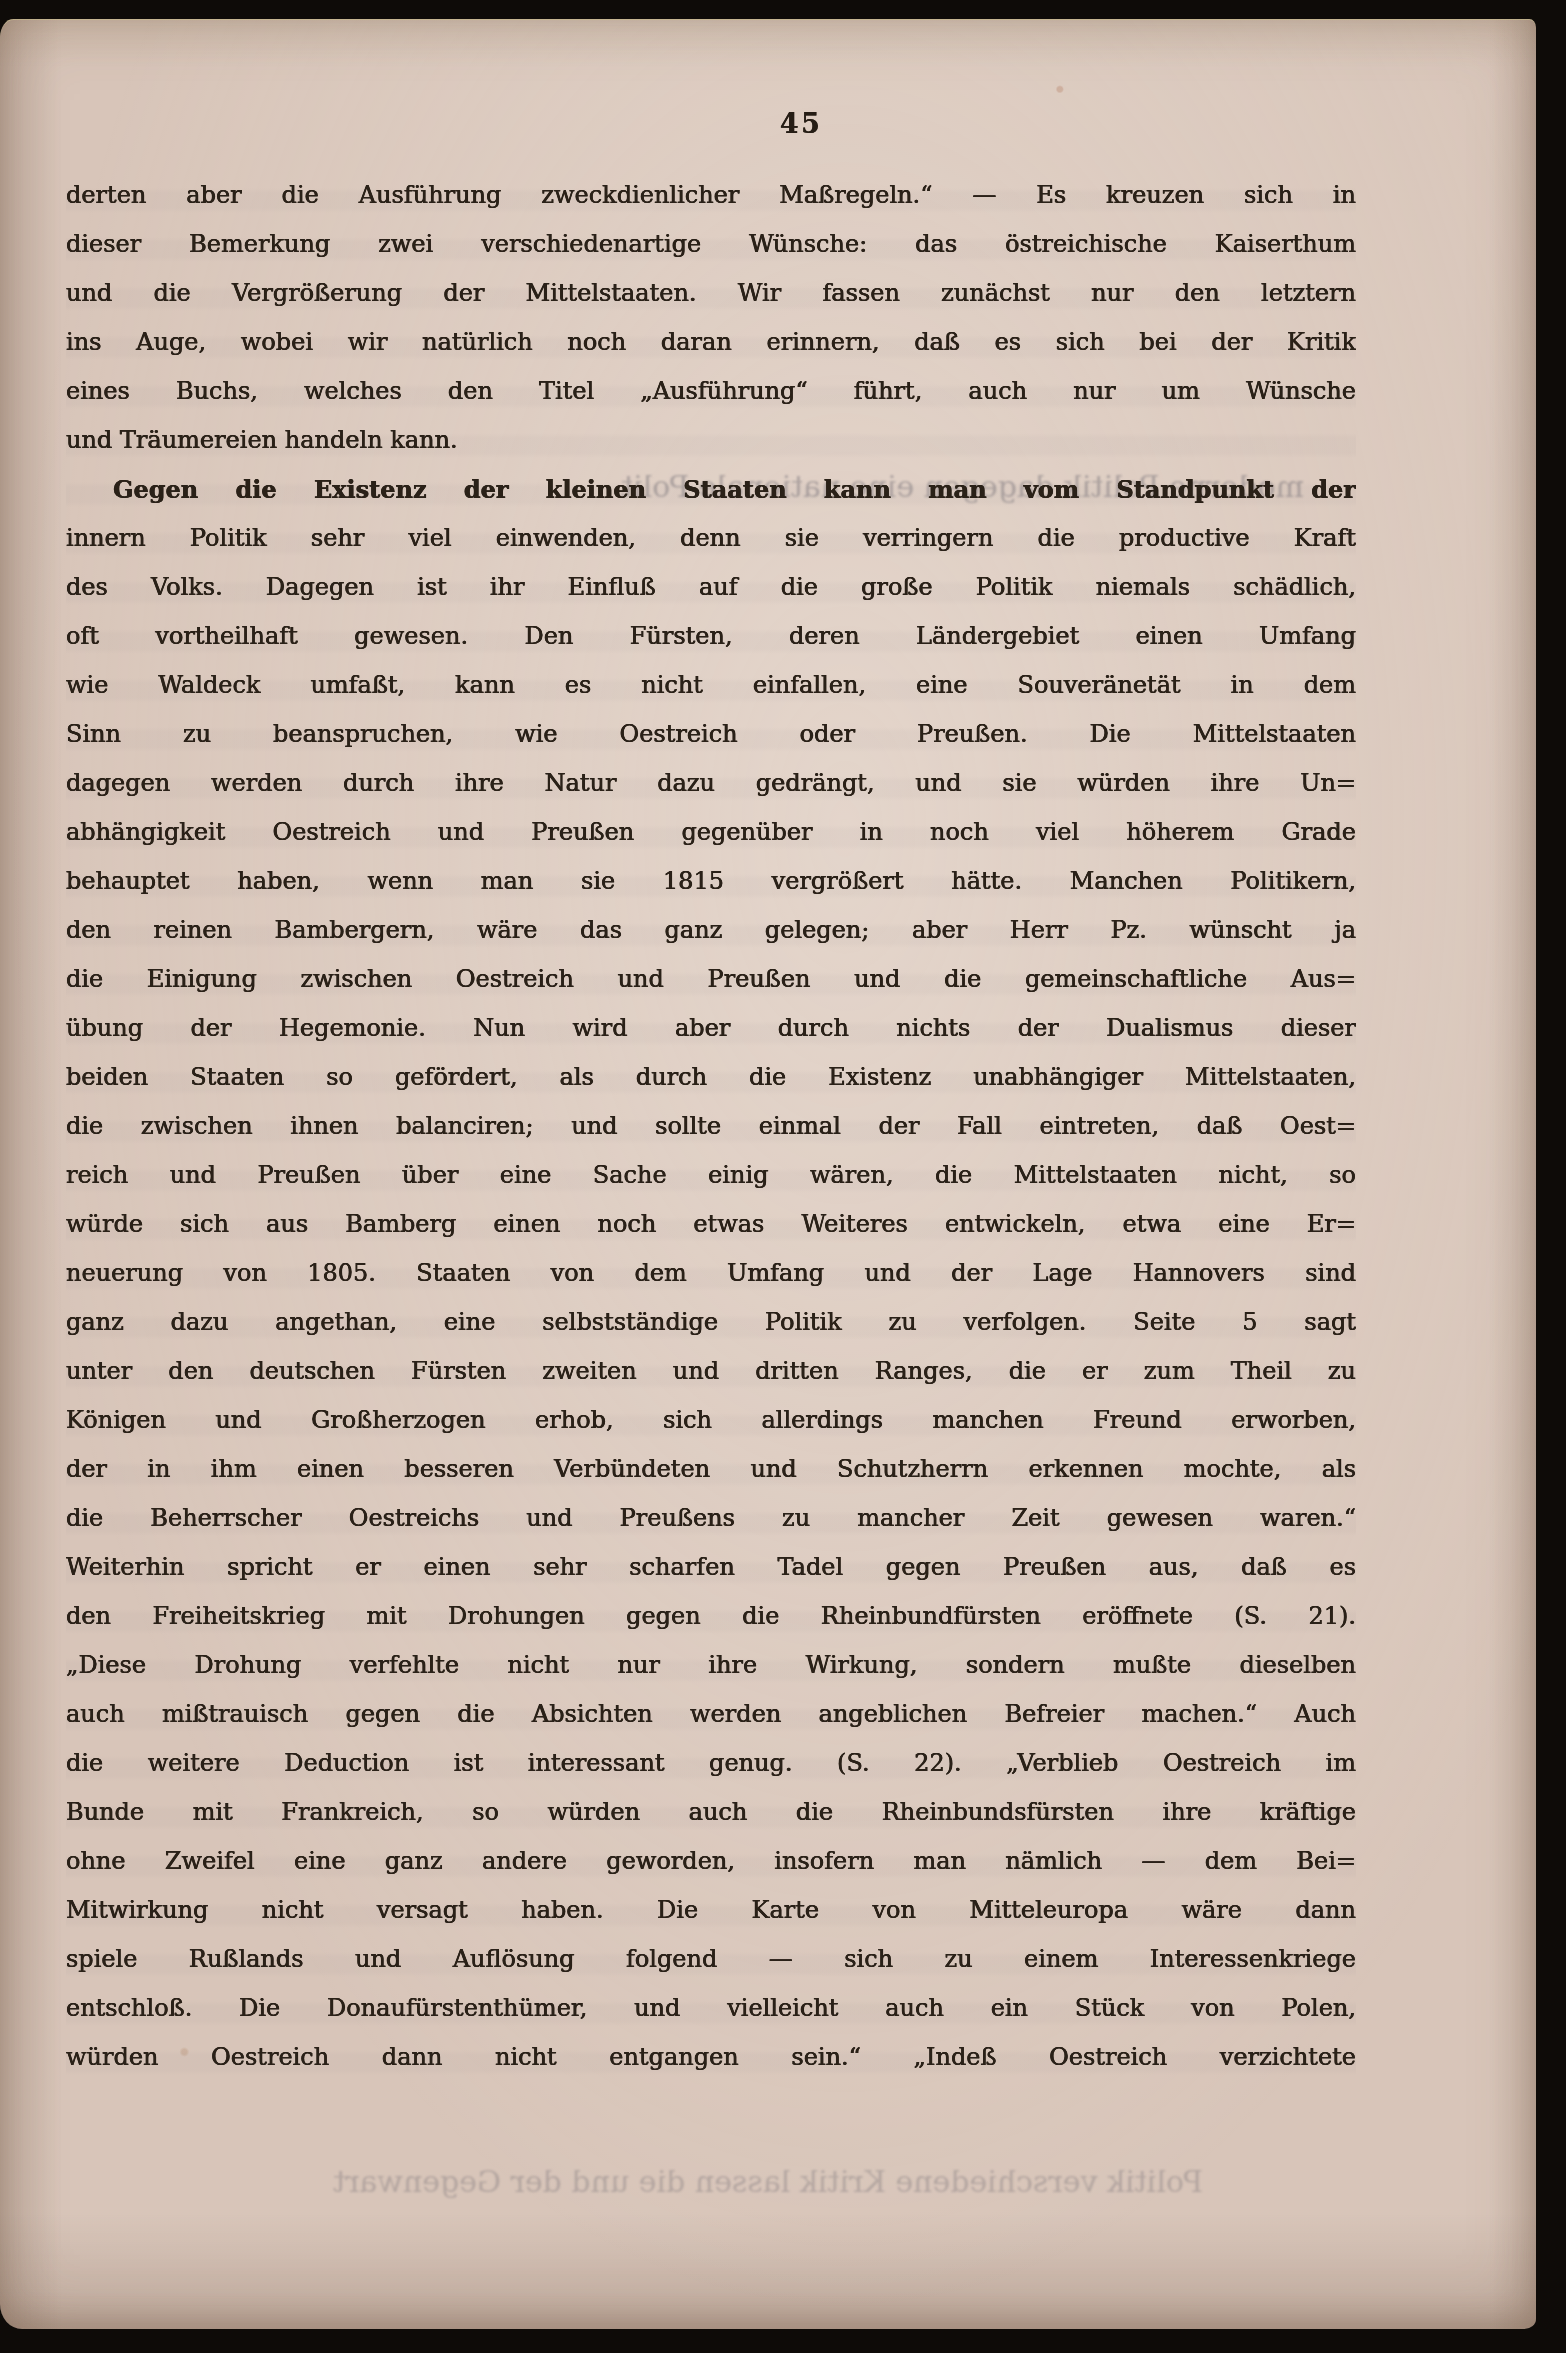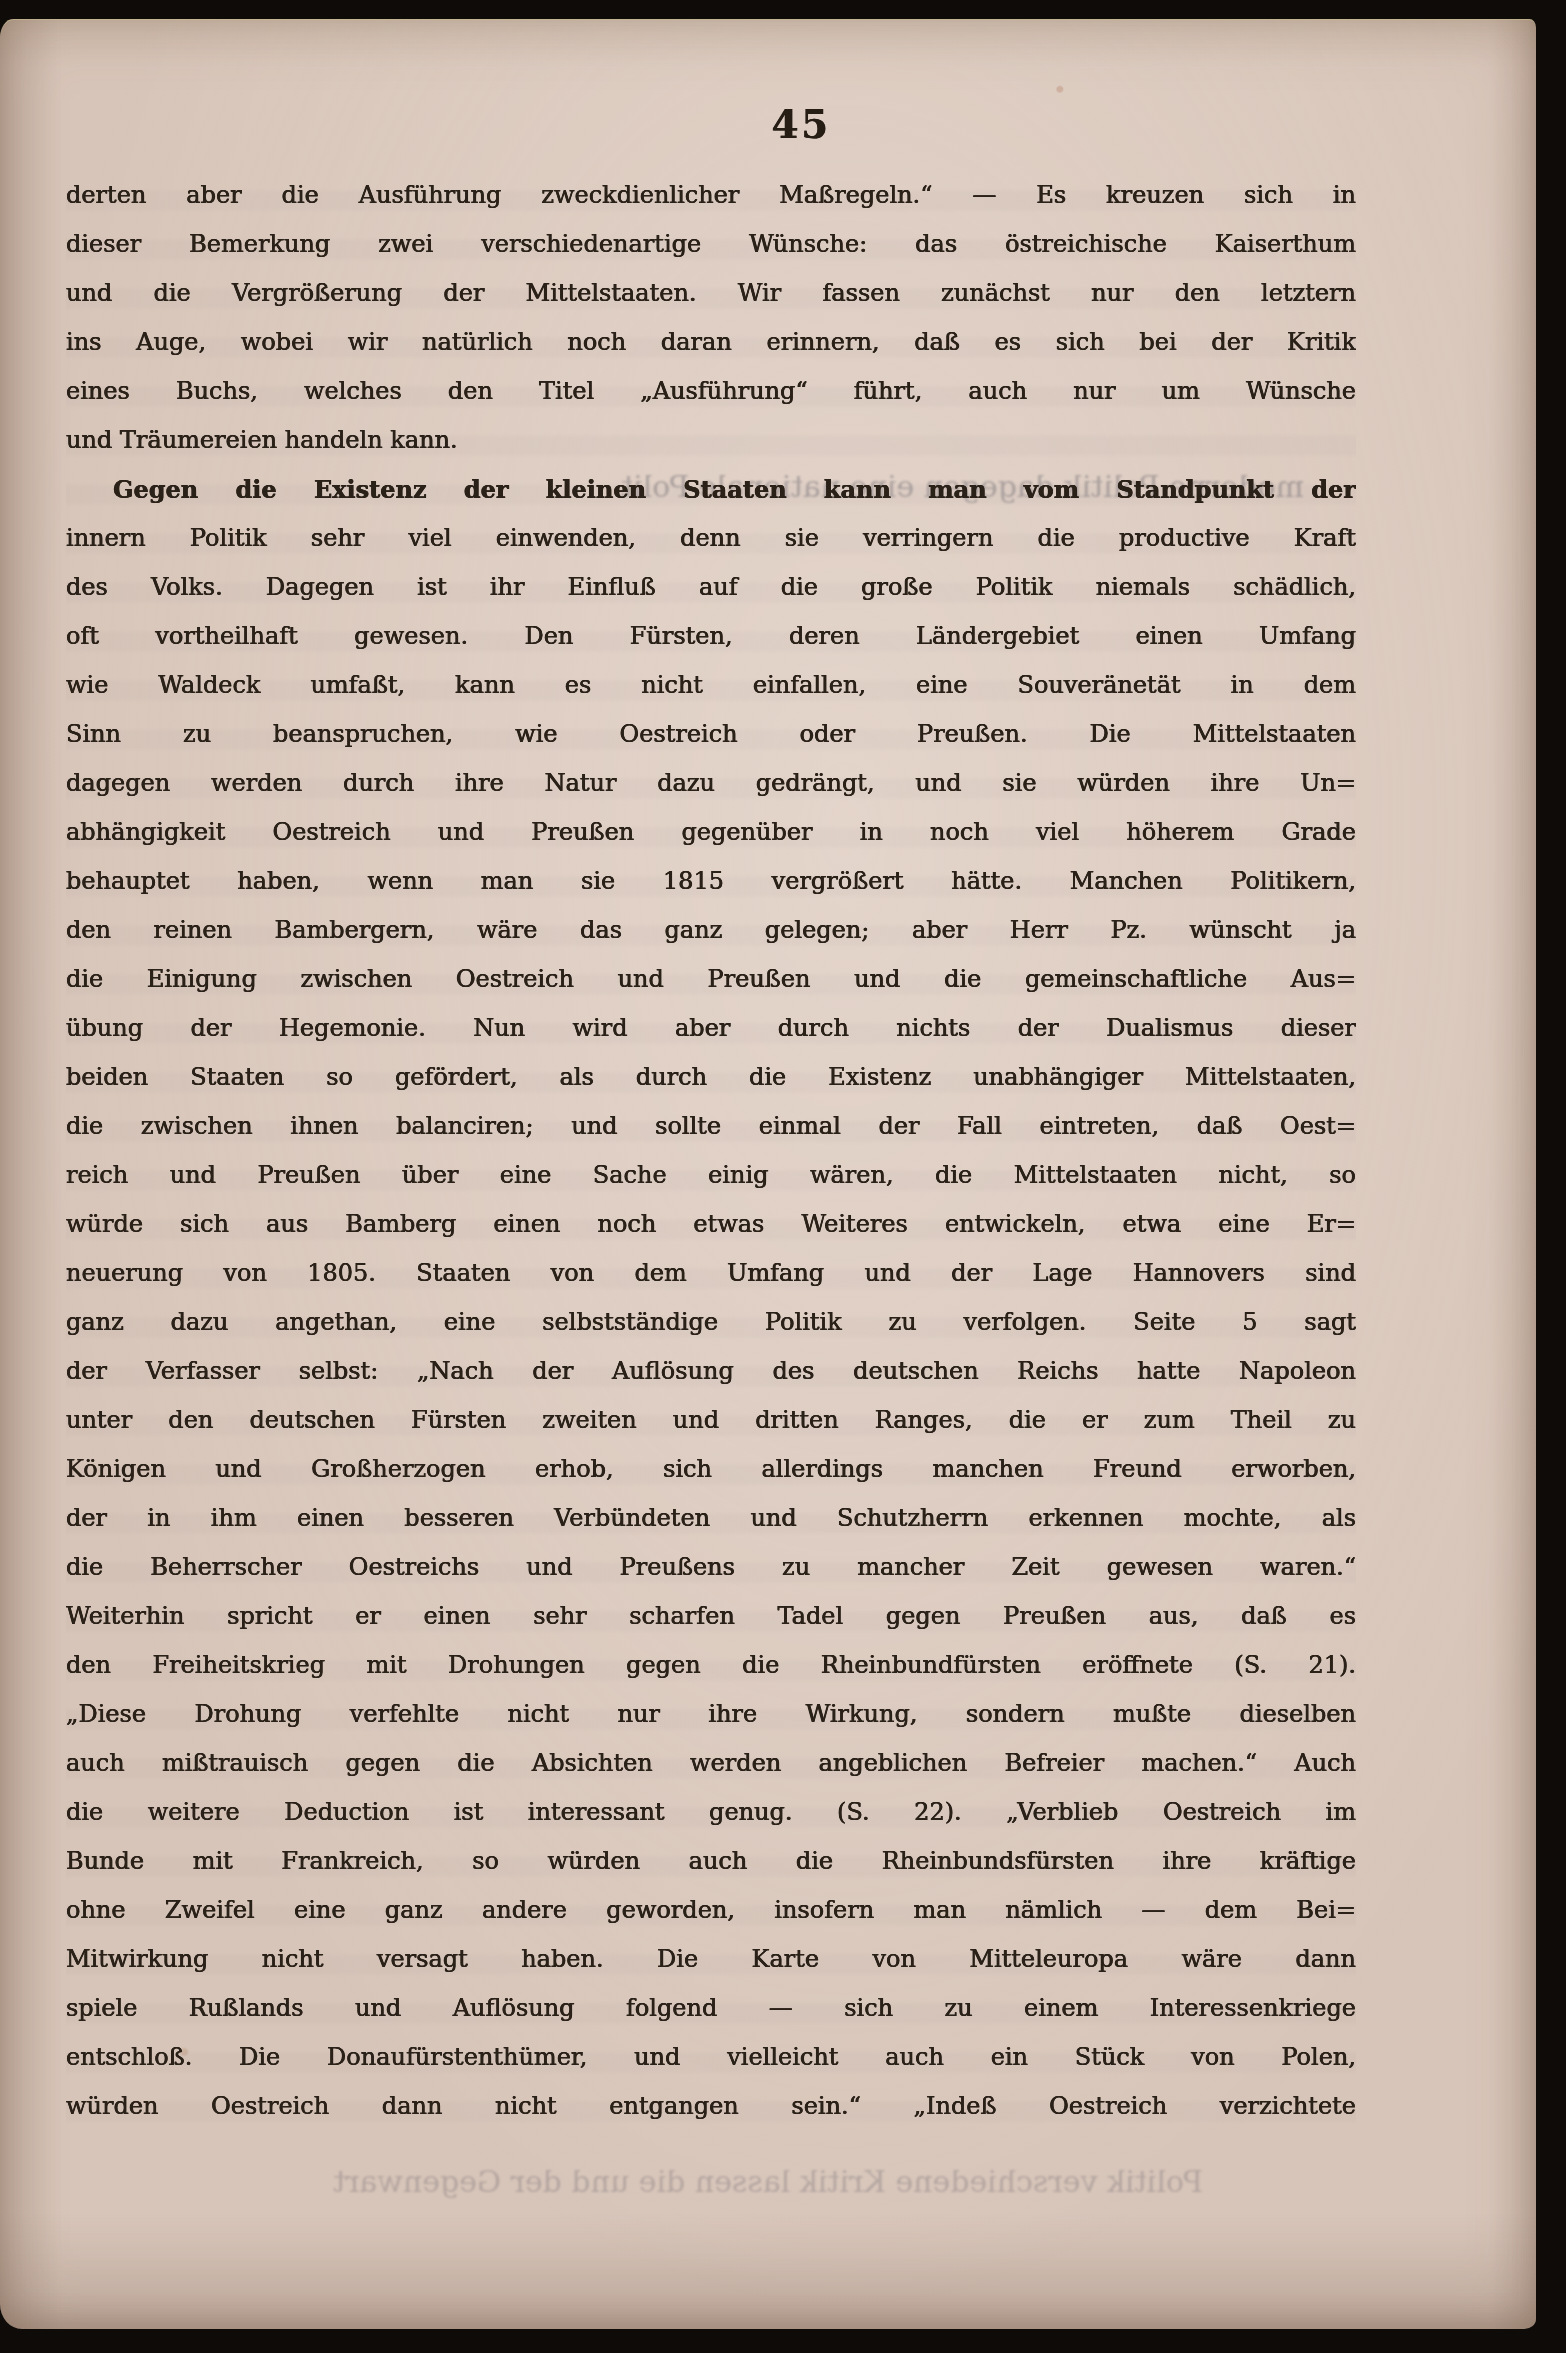--- a/index.html
+++ b/index.html
@@ -27,21 +27,21 @@
     border-radius: 13.5px 6.7px 11.8px 22px / 18.5px 8.4px 10px 25px;
     border-top: 1.7px solid rgba(205,195,130,0.45);
     box-shadow: inset 0 0 67px rgba(120,90,65,0.25), inset 0 -11.8px 25px rgba(100,75,55,0.22);
   }
   #pageno {
     margin: 82px auto 0 auto;
     width: 1290px;
     padding-left: 66px;
     box-sizing: content-box;
     text-align: center;
-    font-size: 39px;
+    font-size: 27px;
     line-height: 44px;
     font-weight: bold;
     letter-spacing: 2.5px;
     color: #261d15;
     text-shadow: 0.3px 0 0 currentColor;
   }
   #textblock {
     position: relative;
     margin: 25px 0 0 66px;
     width: 1290px;
@@ -105,21 +105,20 @@
         <div class="line">behauptet haben, wenn man sie 1815 vergrößert hätte. Manchen Politikern,</div>
         <div class="line">den reinen Bambergern, wäre das ganz gelegen; aber Herr Pz. wünscht ja</div>
         <div class="line">die Einigung zwischen Oestreich und Preußen und die gemeinschaftliche Aus=</div>
         <div class="line">übung der Hegemonie. Nun wird aber durch nichts der Dualismus dieser</div>
         <div class="line">beiden Staaten so gefördert, als durch die Existenz unabhängiger Mittelstaaten,</div>
         <div class="line">die zwischen ihnen balanciren; und sollte einmal der Fall eintreten, daß Oest=</div>
         <div class="line">reich und Preußen über eine Sache einig wären, die Mittelstaaten nicht, so</div>
         <div class="line">würde sich aus Bamberg einen noch etwas Weiteres entwickeln, etwa eine Er=</div>
         <div class="line">neuerung von 1805. Staaten von dem Umfang und der Lage Hannovers sind</div>
         <div class="line">ganz dazu angethan, eine selbstständige Politik zu verfolgen. Seite 5 sagt</div>
-        <div class="line">der Verfasser selbst: „Nach der Auflösung des deutschen Reichs hatte Napoleon</div>
         <div class="line">unter den deutschen Fürsten zweiten und dritten Ranges, die er zum Theil zu</div>
         <div class="line">Königen und Großherzogen erhob, sich allerdings manchen Freund erworben,</div>
         <div class="line">der in ihm einen besseren Verbündeten und Schutzherrn erkennen mochte, als</div>
         <div class="line">die Beherrscher Oestreichs und Preußens zu mancher Zeit gewesen waren.“</div>
         <div class="line">Weiterhin spricht er einen sehr scharfen Tadel gegen Preußen aus, daß es</div>
         <div class="line">den Freiheitskrieg mit Drohungen gegen die Rheinbundfürsten eröffnete (S. 21).</div>
         <div class="line">„Diese Drohung verfehlte nicht nur ihre Wirkung, sondern mußte dieselben</div>
         <div class="line">auch mißtrauisch gegen die Absichten werden angeblichen Befreier machen.“ Auch</div>
         <div class="line">die weitere Deduction ist interessant genug. (S. 22). „Verblieb Oestreich im</div>
         <div class="line">Bunde mit Frankreich, so würden auch die Rheinbundsfürsten ihre kräftige</div>

